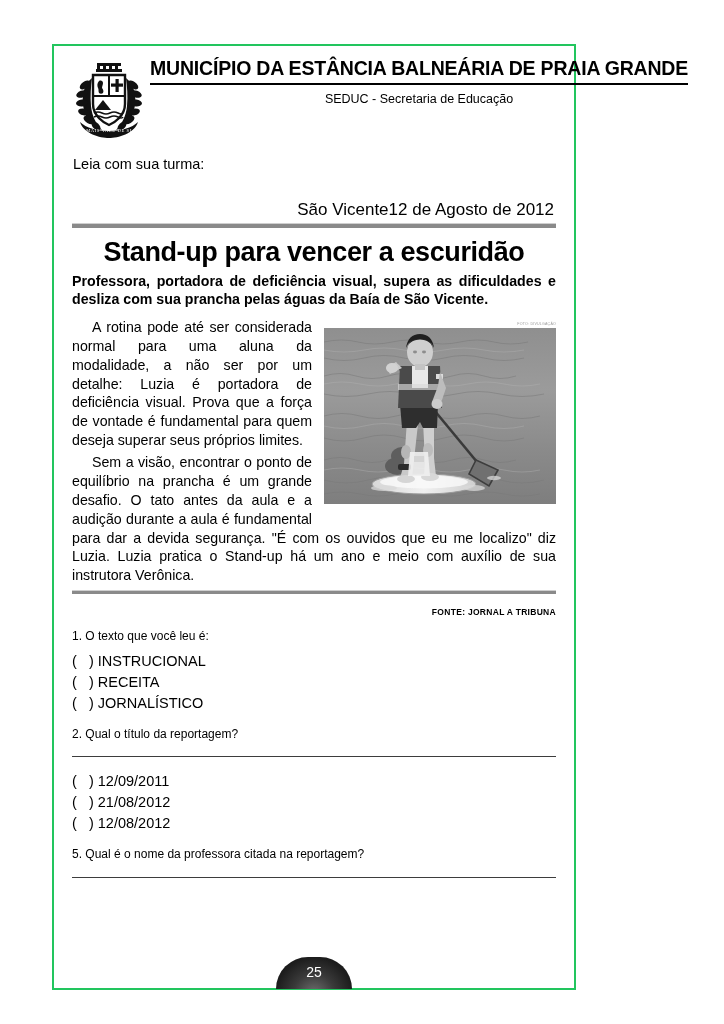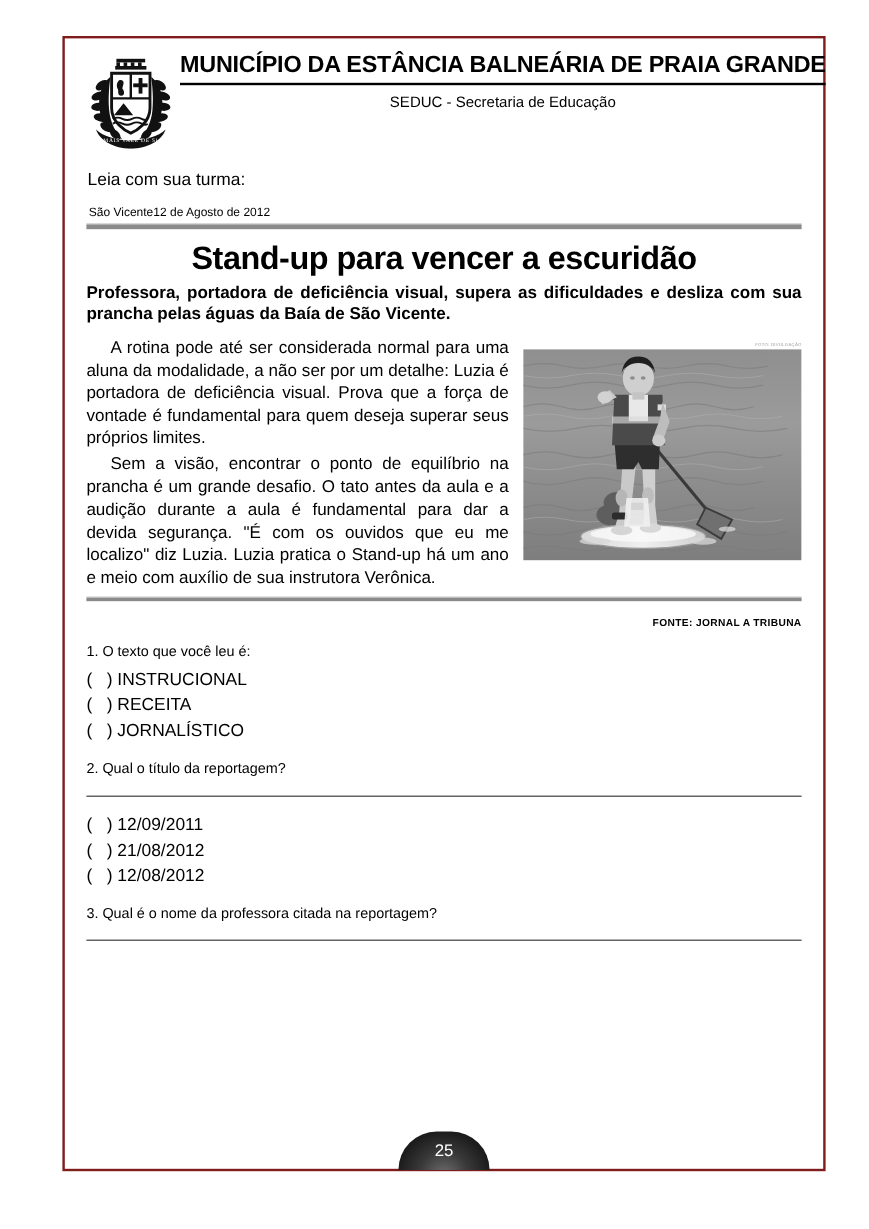--- a/index.html
+++ b/index.html
@@ -14,24 +14,24 @@
     font-family: "Liberation Sans", sans-serif;
     color: #000000;
     position: relative;
     overflow: hidden;
   }
 
   
   .page-frame {
     position: absolute;
     left: 52px;
-    top: 30px;
-    width: 636px;
+    top: 44px;
+    width: 524px;
     height: 946px;
-    border: 2px solid #7f1d1d;
+    border: 2px solid #22c55e;
     box-sizing: border-box;
     background: #ffffff;
   }
   .page-inner {
     position: absolute;
     left: 0; top: 0; right: 0; bottom: 0;
     padding: 6px 18px 0 18px;
     box-sizing: border-box;
   }
 
@@ -73,24 +73,24 @@
   
   .instruction {
     font-size: 14.5px;
     margin: 18px 0 0 0;
     padding-left: 1px;
   }
 
   
   .clip-meta {
     display: flex;
-    justify-content: flex-start;
+    justify-content: flex-end;
     align-items: baseline;
-    font-size: 10px;
-    margin-top: 14px;
+    font-size: 17px;
+    margin-top: 28px;
     padding: 0 2px;
   }
   .rule-double {
     margin-top: 3px;
     border-top: 1px solid #cfcfcf;
     border-bottom: 4px solid #8a8a8a;
     height: 0;
   }
 
   
@@ -398,21 +398,21 @@
       <div class="question">2. Qual o título da reportagem?</div>
       <div class="answer-line"></div>
 
       <div class="options">
         <div class="option">(   ) 12/09/2011</div>
         <div class="option">(   ) 21/08/2012</div>
         <div class="option">(   ) 12/08/2012</div>
       </div>
       <div class="gap-after-options"></div>
 
-      <div class="question">3. Qual é o nome da professora citada na reportagem?</div>
+      <div class="question">5. Qual é o nome da professora citada na reportagem?</div>
       <div class="answer-line"></div>
     </div>
   </div>
 
   <div class="page-badge-wrap">
     <div class="page-badge">25</div>
   </div>
 </div>
 
 </body></html>

